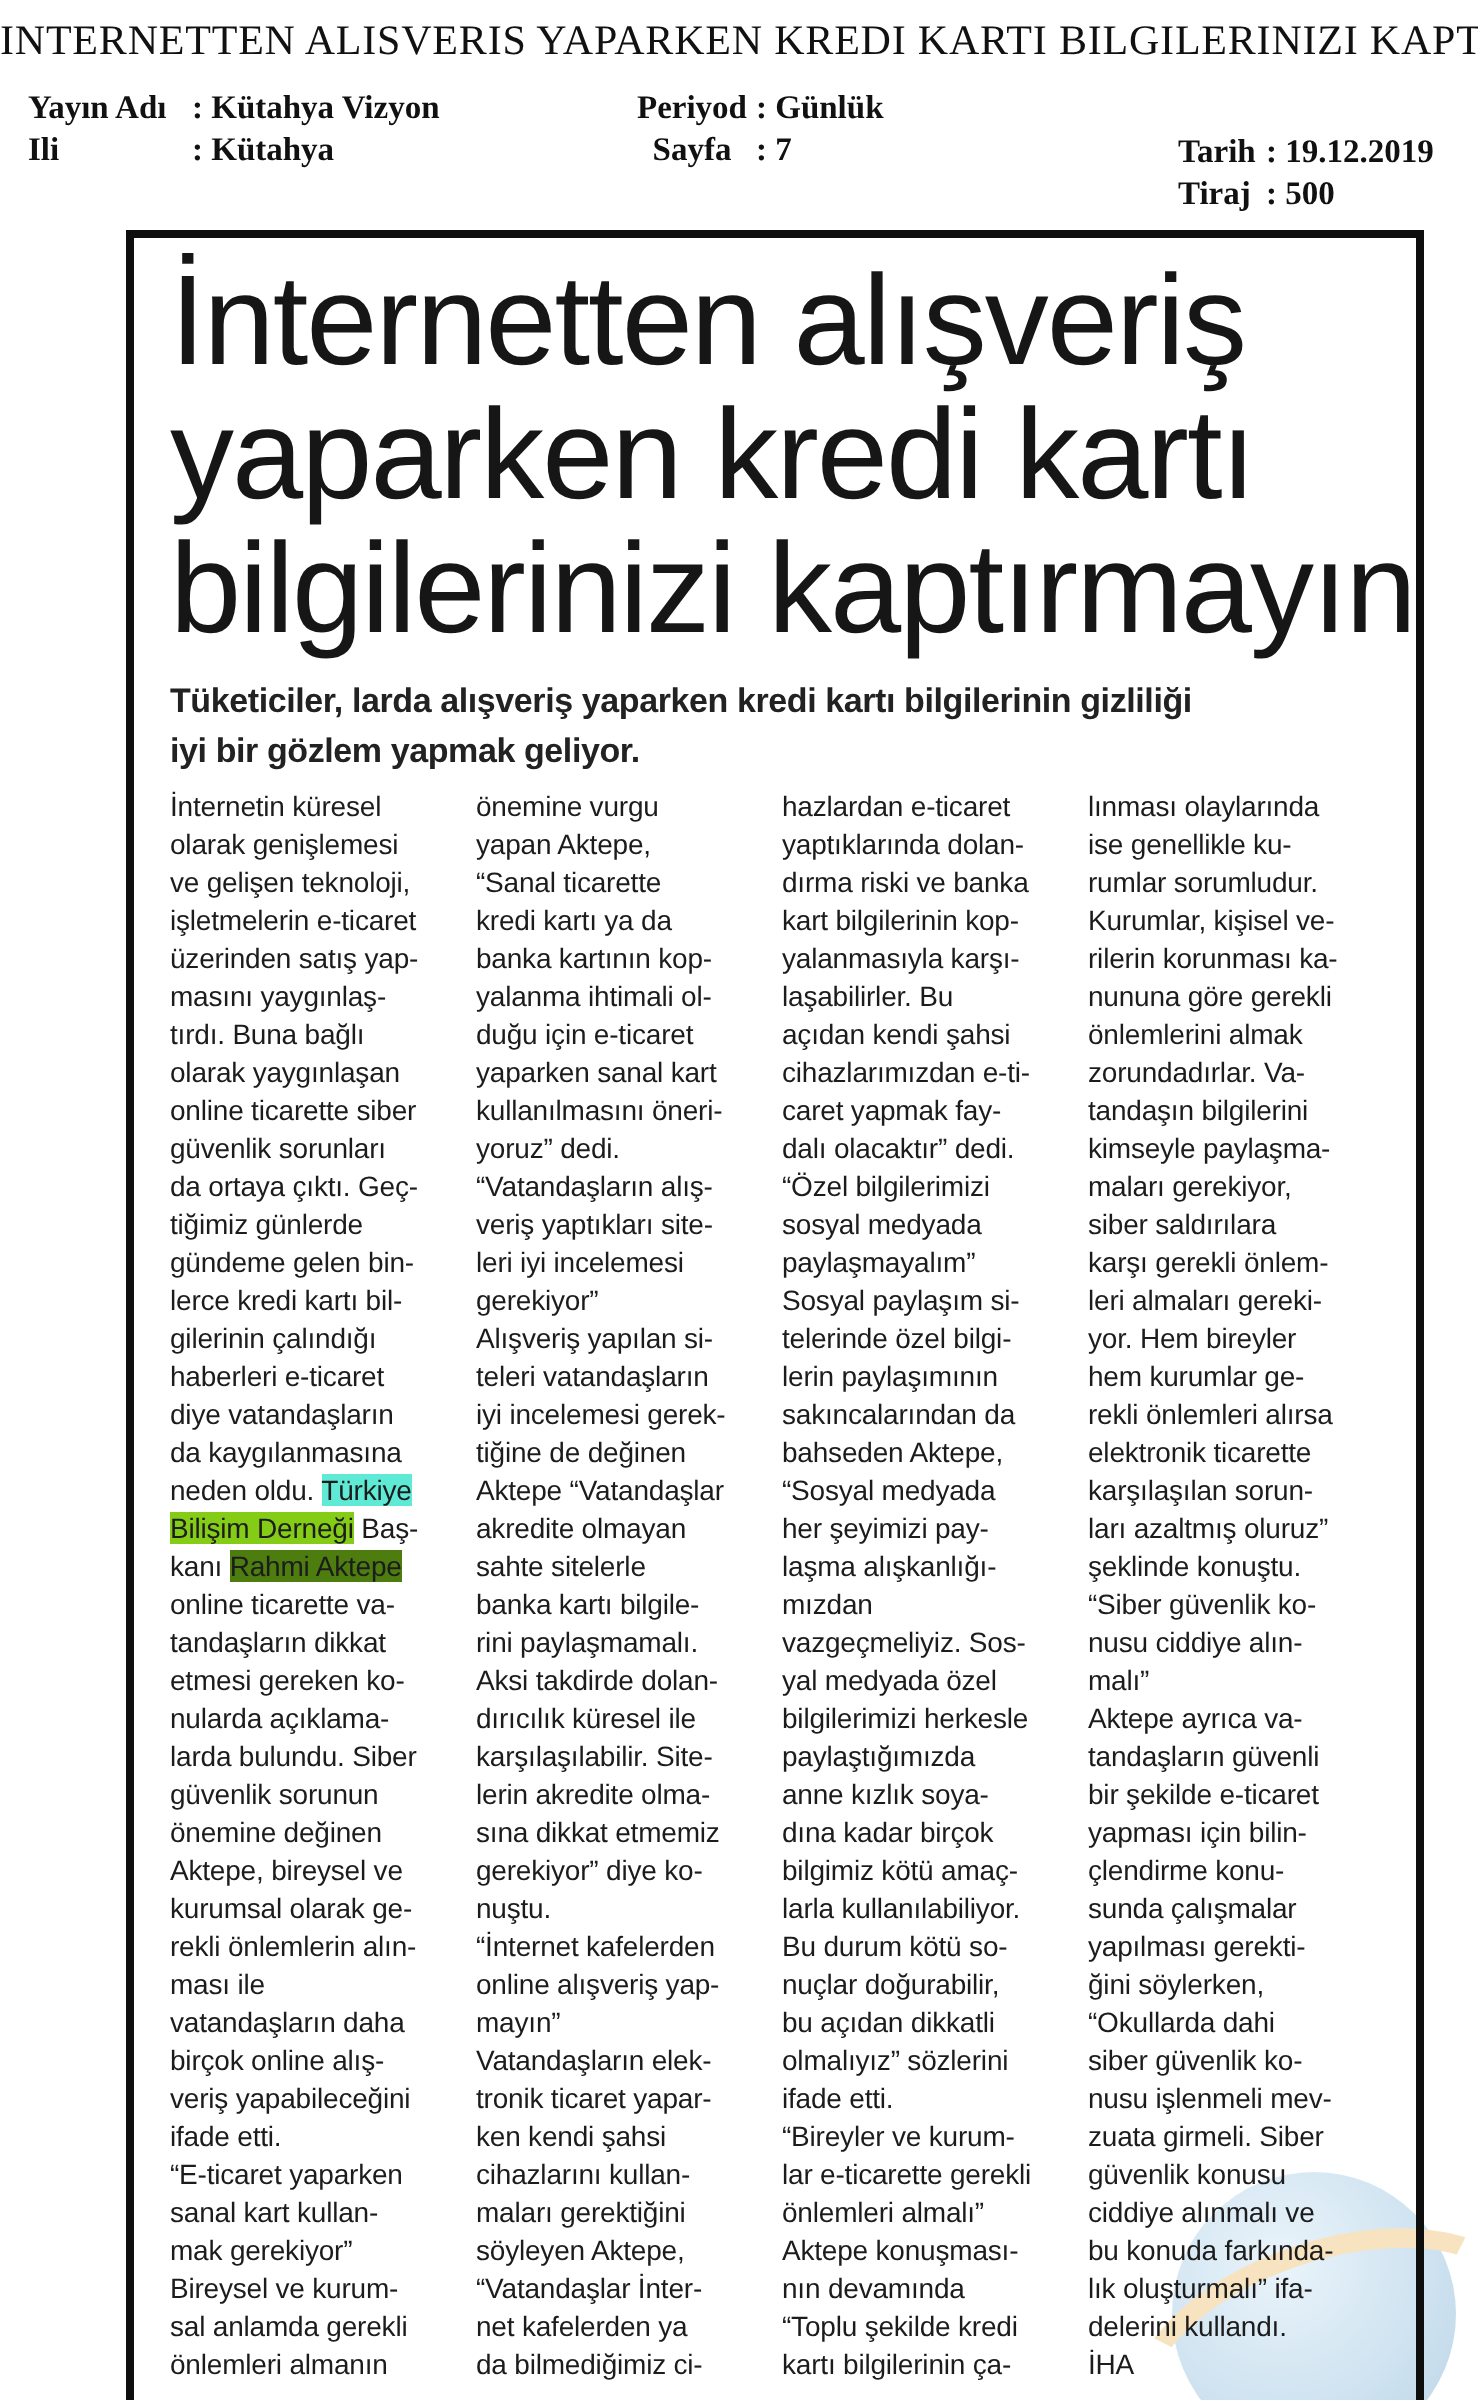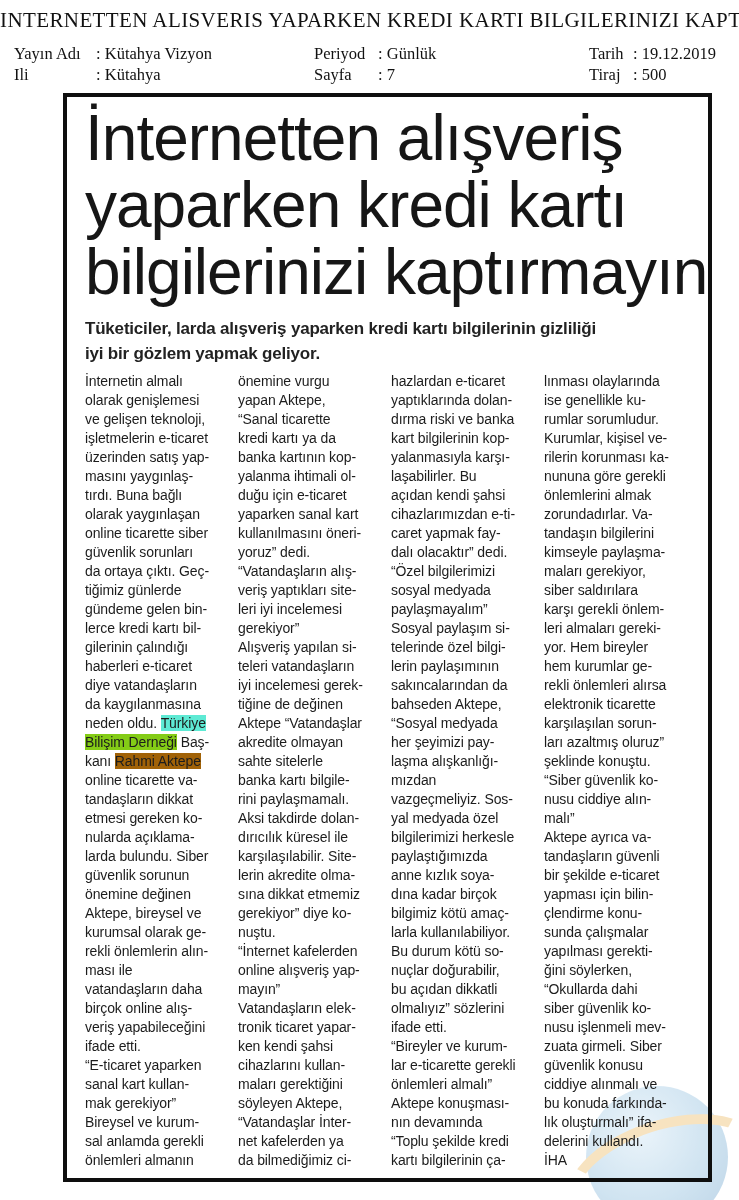--- a/index.html
+++ b/index.html
@@ -16,24 +16,24 @@
   
   .clip-header{position:relative;z-index:1;padding-top:8px;}
   .headline{
     font-family:"Liberation Serif","DejaVu Serif",serif;
     font-size:21px;letter-spacing:.4px;text-align:center;color:#111;white-space:nowrap;
   }
   .meta{
     display:flex;margin:10px 12px 0 14px;
     font-family:"Liberation Serif","DejaVu Serif",serif;font-size:16.5px;color:#111;
   }
-  .meta-group{flex:none;}
+  .meta-group{flex:none;font-weight:bold;}
   .meta-group.g-left{width:300px;}
-  .meta-group.g-middle{width:275px;}
-  .meta-group.g-right{flex:1;}
+  .meta-group.g-middle{width:275px;text-align:center;}
+  .meta-group.g-right{flex:1;margin-top:22px;}
   .meta-row{display:flex;line-height:21px;white-space:nowrap;}
   .meta-label{display:inline-block;}
   .g-left  .meta-label{width:82px;}
   .g-middle .meta-label{width:64px;}
   .g-right .meta-label{width:44px;}
   
   .article-box{
     position:relative;z-index:1;margin:8px 27px 0 63px;
     border:4px solid #0e0e0e;padding:6px 16px 8px 18px;background:transparent;
   }
@@ -95,41 +95,41 @@
       <div class="title-line">İnternetten alışveriş</div>
       <div class="title-line">yaparken kredi kartı</div>
       <div class="title-line">bilgilerinizi kaptırmayın</div>
     </h1>
   <div class="lede" id="lede">
       <div class="lede-line">Tüketiciler, larda alışveriş yaparken kredi kartı bilgilerinin gizliliği</div>
       <div class="lede-line">iyi bir gözlem yapmak geliyor.</div>
     </div>
   <div class="columns" id="columns">
       <div class="col">
-        <div class="body-line">İnternetin almalı</div>
+        <div class="body-line">İnternetin küresel</div>
         <div class="body-line">olarak genişlemesi</div>
         <div class="body-line">ve gelişen teknoloji,</div>
         <div class="body-line">işletmelerin e-ticaret</div>
         <div class="body-line">üzerinden satış yap-</div>
         <div class="body-line">masını yaygınlaş-</div>
         <div class="body-line">tırdı. Buna bağlı</div>
         <div class="body-line">olarak yaygınlaşan</div>
         <div class="body-line">online ticarette siber</div>
         <div class="body-line">güvenlik sorunları</div>
         <div class="body-line">da ortaya çıktı. Geç-</div>
         <div class="body-line">tiğimiz günlerde</div>
         <div class="body-line">gündeme gelen bin-</div>
         <div class="body-line">lerce kredi kartı bil-</div>
         <div class="body-line">gilerinin çalındığı</div>
         <div class="body-line">haberleri e-ticaret</div>
         <div class="body-line">diye vatandaşların</div>
         <div class="body-line">da kaygılanmasına</div>
         <div class="body-line">neden oldu. <span class="hl" style="background: #5eead4;">Türkiye</span></div>
         <div class="body-line"><span class="hl" style="background: #84cc16;">Bilişim Derneği</span> Baş-</div>
-        <div class="body-line">kanı <span class="hl" style="background: #a16207;">Rahmi Aktepe</span></div>
+        <div class="body-line">kanı <span class="hl" style="background: #4d7c0f;">Rahmi Aktepe</span></div>
         <div class="body-line">online ticarette va-</div>
         <div class="body-line">tandaşların dikkat</div>
         <div class="body-line">etmesi gereken ko-</div>
         <div class="body-line">nularda açıklama-</div>
         <div class="body-line">larda bulundu. Siber</div>
         <div class="body-line">güvenlik sorunun</div>
         <div class="body-line">önemine değinen</div>
         <div class="body-line">Aktepe, bireysel ve</div>
         <div class="body-line">kurumsal olarak ge-</div>
         <div class="body-line">rekli önlemlerin alın-</div>

